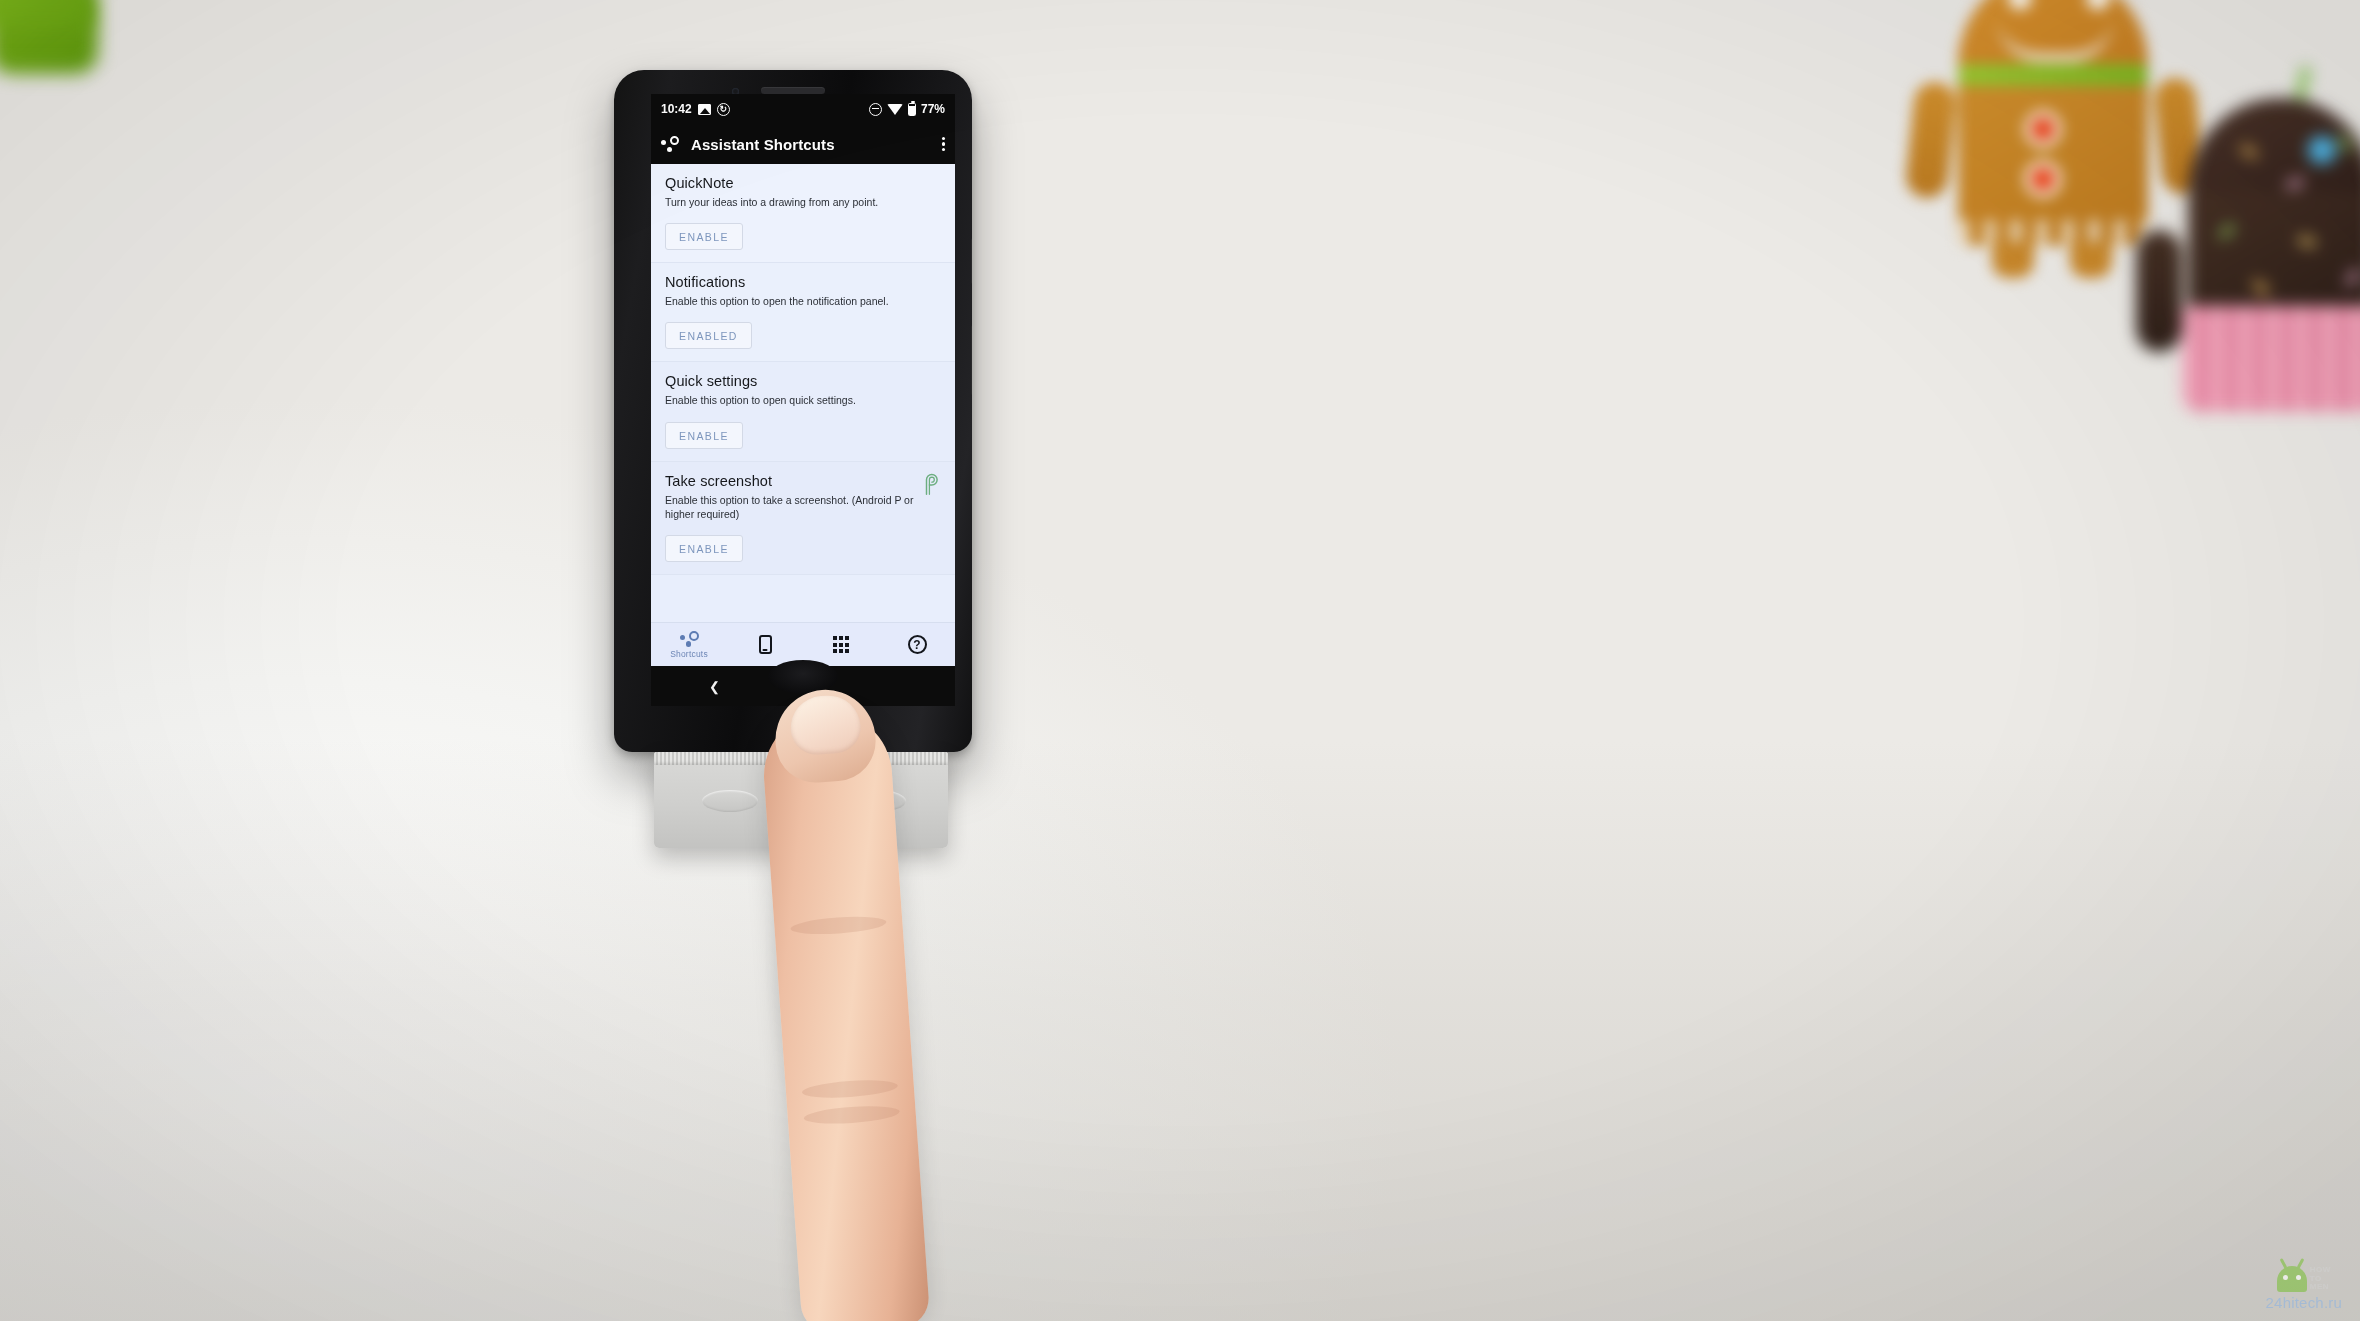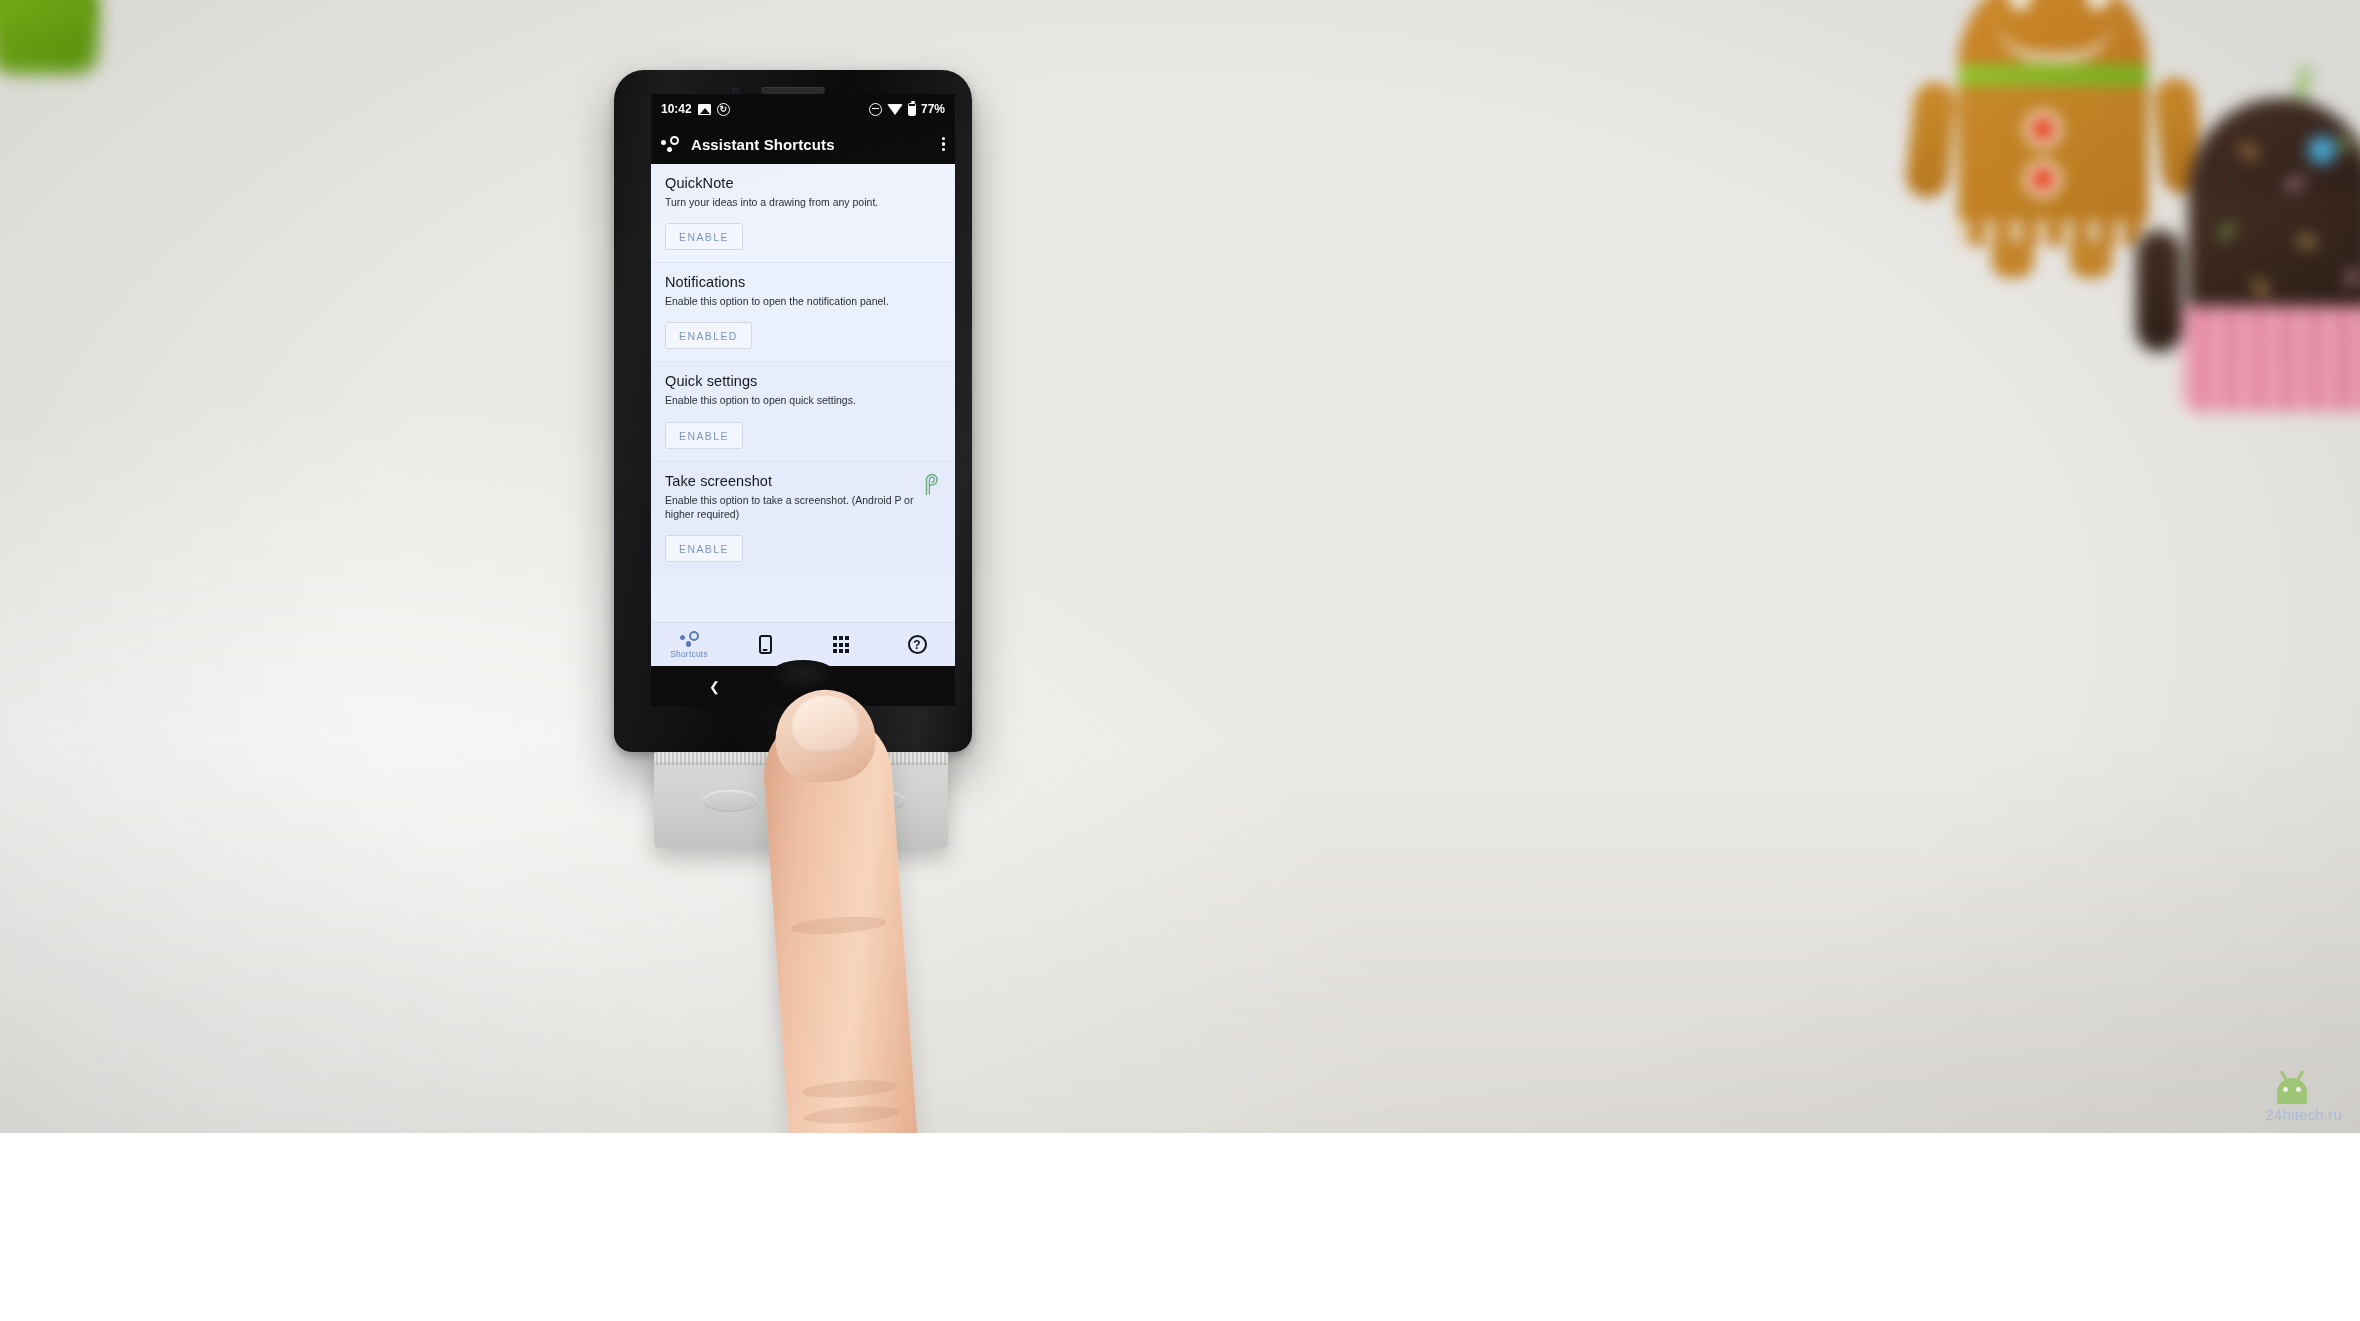--- a/index.html
+++ b/index.html
@@ -5,21 +5,21 @@
   * { margin:0; padding:0; box-sizing:border-box; }
   html, body {
     width:2360px; height:1321px;
     overflow:hidden;
     font-family:"Liberation Sans", sans-serif;
   }
 
   
   .scene {
     position:relative;
-    width:2360px; height:1133px;
+    width:2360px; height:1321px;
     background:
       radial-gradient(ellipse 1100px 700px at 300px 1100px, #ffffff 0%, #f4f4f2 60%, #eceae6 100%),
       linear-gradient(170deg, #f7f7f5 0%, #f2f1ee 45%, #e9e8e4 100%);
     overflow:hidden;
   }
   .table-shadow {
     position:absolute; left:0; top:740px; width:2360px; height:581px;
     background:linear-gradient(180deg, rgba(210,208,203,0.0) 0%, rgba(205,202,196,0.35) 45%, rgba(198,195,189,0.55) 100%);
   }
   .vignette {

